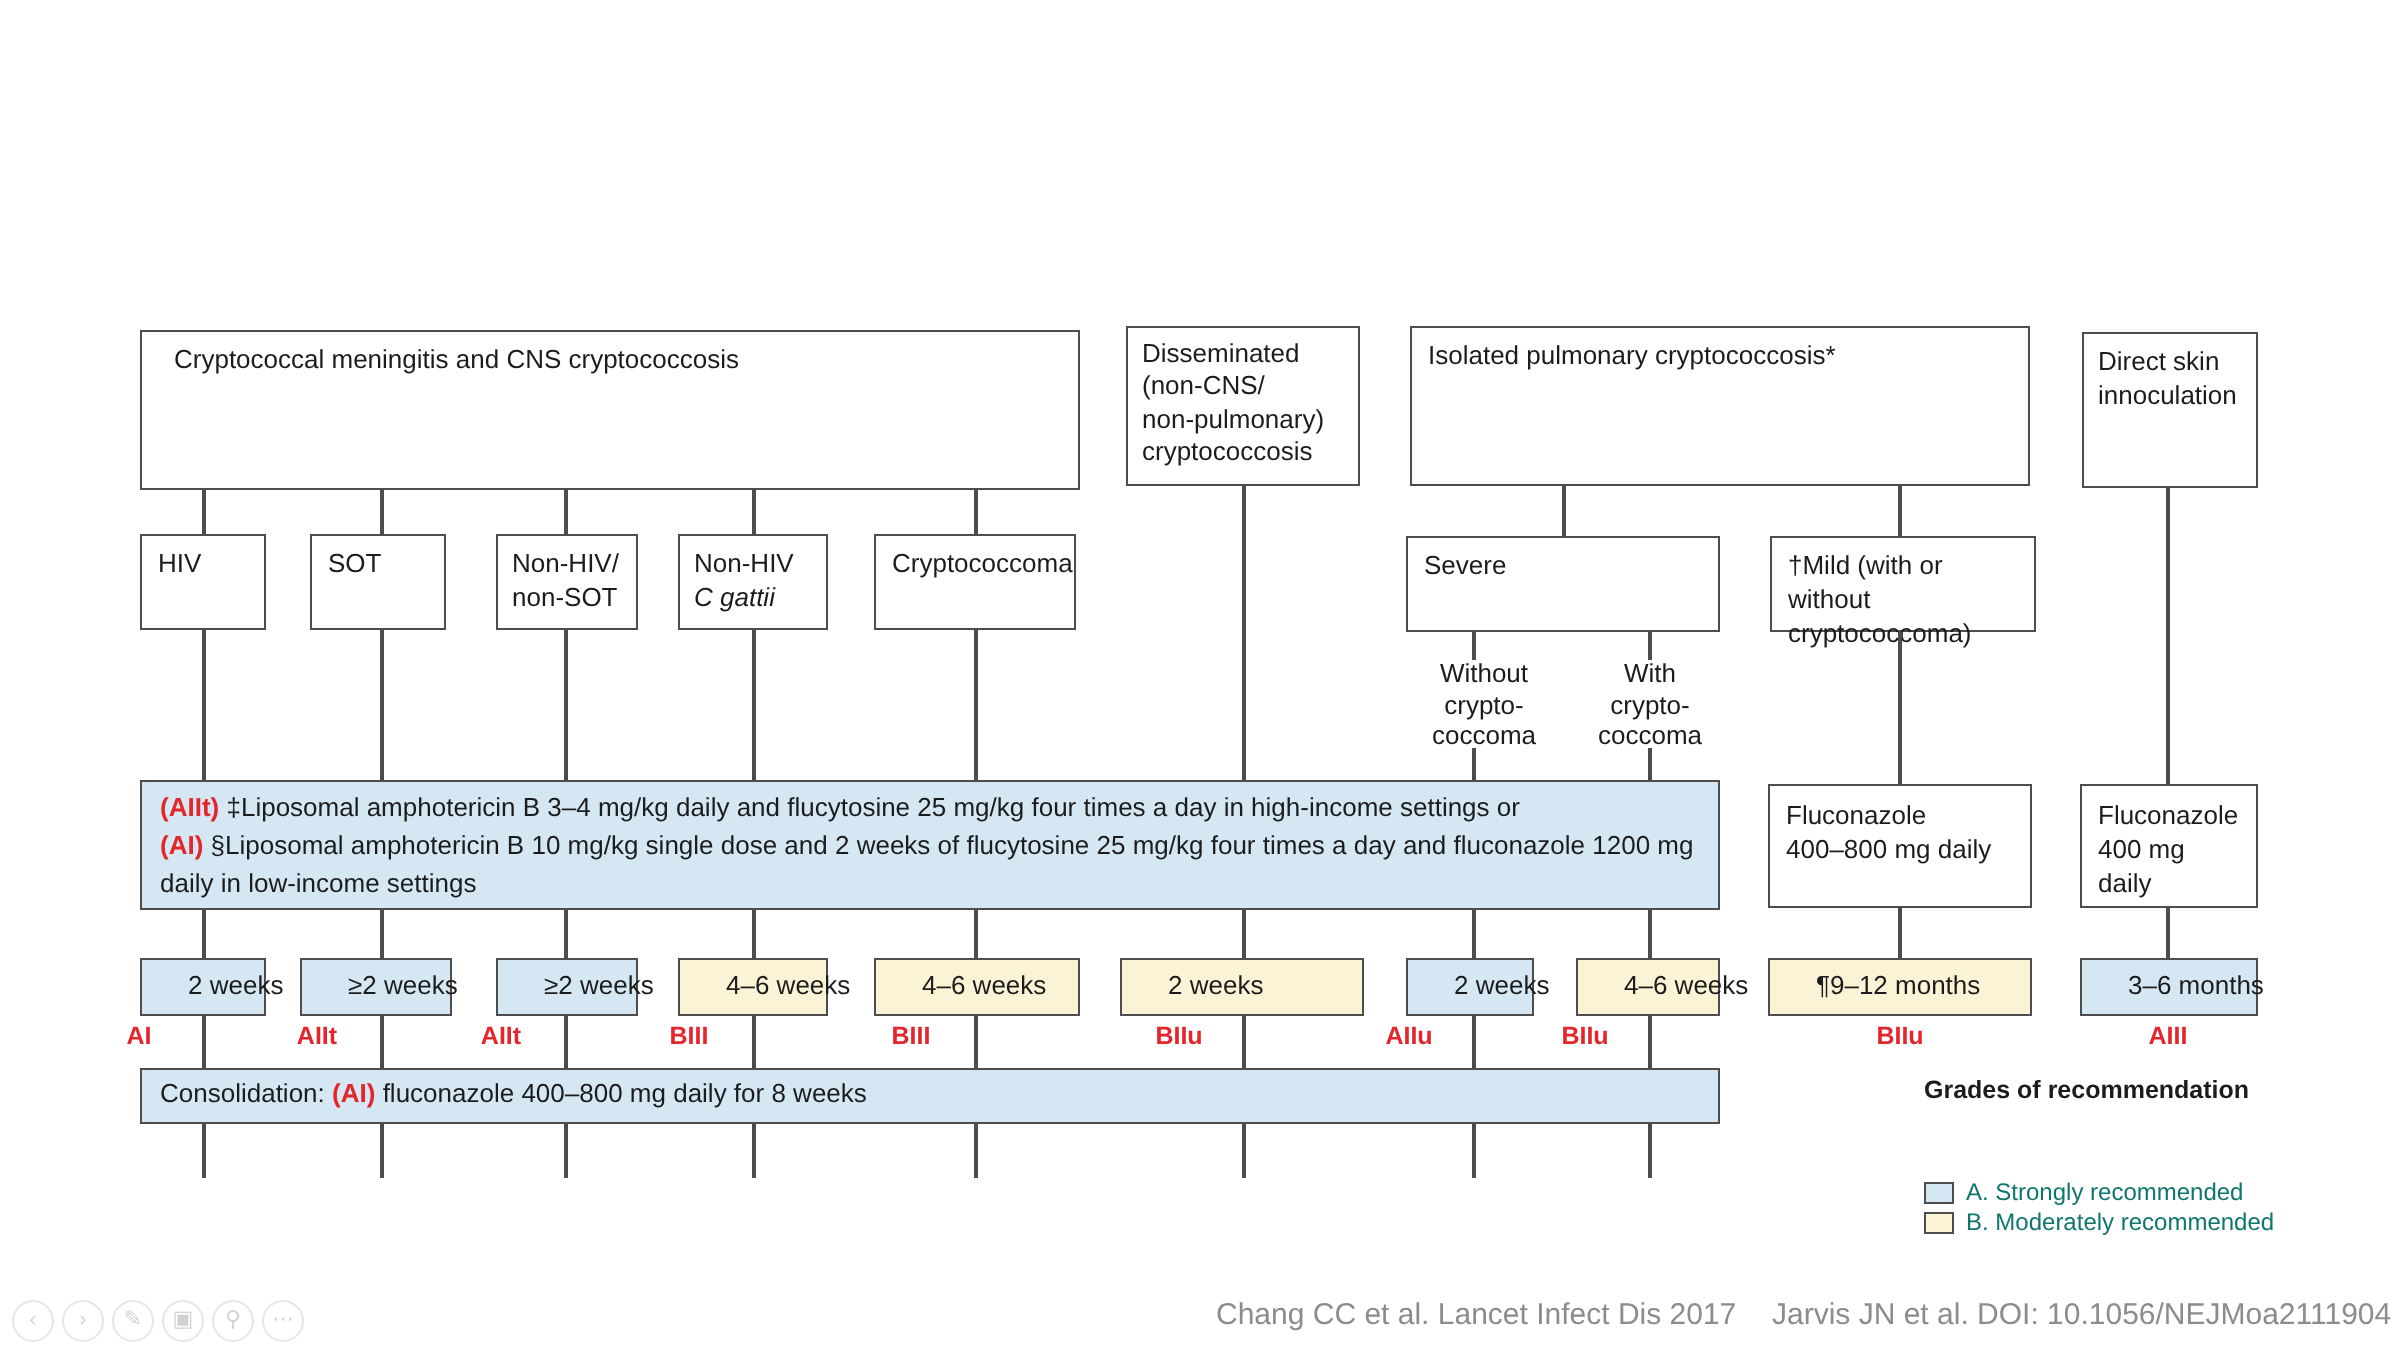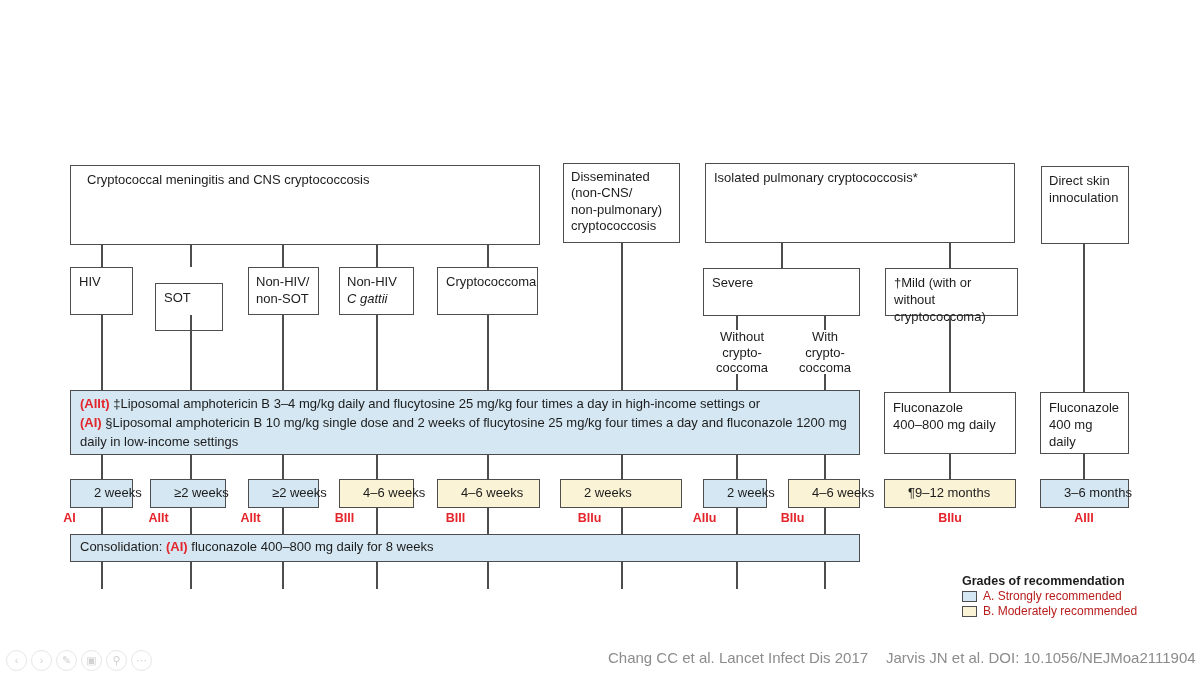--- a/index.html
+++ b/index.html
@@ -13,21 +13,21 @@
   .fill-yellow{background:var(--yellow,#fbf3d5);}
   .vl{position:absolute;width:1.5px;background:var(--line,#4d4d4d);}
   .dur{white-space:nowrap;padding:5px 0 0 23px;}
   .grade{position:absolute;font-size:12.5px;font-weight:bold;color:var(--red,#e4262c);}
   .ra{text-align:center;} .ca{text-align:center;}
   .red{color:var(--red,#e4262c);font-weight:bold;}
   .branch{position:absolute;font-size:13px;line-height:1.2;text-align:center;white-space:pre-line;}
   .treat{white-space:normal;line-height:1.45;padding:4px 9px;}
   .bar{white-space:normal;line-height:24px;padding:0 0 0 9px;}
   .legend-title{position:absolute;font-size:12.5px;font-weight:bold;color:#1c1c1c;}
-  .legend-item{position:absolute;font-size:12px;display:flex;align-items:center;gap:6px;color:#b91c1c;}
+  .legend-item{position:absolute;font-size:12px;display:flex;align-items:center;gap:6px;color:#0f766e;}
   .swatch{width:15px;height:11px;border:1.2px solid var(--line,#4d4d4d);box-sizing:border-box;}
   .footer{position:absolute;top:649px;font-size:15px;color:#8c8c8c;white-space:nowrap;}
   .ctrl{position:absolute;top:650px;width:21px;height:21px;border:1px solid #e6e6e6;border-radius:50%;
         color:#d2d2d2;font-size:11px;line-height:19px;text-align:center;box-sizing:border-box;background:#fff;}
 </style>
 </head>
 <body>
 
 <div class="slide">
 
@@ -35,21 +35,21 @@
   <div class="box" style="left:70px;top:165px;width:470px;height:80px;padding-left:16px;">Cryptococcal meningitis and CNS cryptococcosis</div>
   <div class="box" style="left:563px;top:163px;width:117px;height:80px;padding:5px 7px;line-height:1.25;">Disseminated
 (non-CNS/
 non-pulmonary)
 cryptococcosis</div>
   <div class="box" style="left:1041px;top:166px;width:88px;height:78px;padding:6px 7px;">Direct skin
 innoculation</div>
   <div class="box" style="left:705px;top:163px;width:310px;height:80px;">Isolated pulmonary cryptococcosis*</div>
 
   <div class="box" style="left:70px;top:267px;width:63px;height:48px;">HIV</div>
-  <div class="box" style="left:155px;top:267px;width:68px;height:48px;margin-top:16px;">SOT</div>
+  <div class="box" style="left:155px;top:267px;width:68px;height:48px;">SOT</div>
   <div class="box" style="left:248px;top:267px;width:71px;height:48px;padding:6px 7px;">Non-HIV/
 non-SOT</div>
   <div class="box" style="left:339px;top:267px;width:75px;height:48px;padding:6px 7px;white-space:normal;"><span>Non-HIV</span><br><i>C gattii</i></div>
   <div class="box" style="left:437px;top:267px;width:101px;height:48px;">Cryptococcoma</div>
   <div class="box" style="left:703px;top:268px;width:157px;height:48px;">Severe</div>
   <div class="box" style="left:885px;top:268px;width:133px;height:48px;white-space:normal;">†Mild (with or without cryptococcoma)</div>
 
   <div class="branch" style="left:702px;top:329px;width:80px;">Without
 crypto-
 coccoma</div>
@@ -140,21 +140,21 @@
 
   <div class="vl" style="left:101px;top:562px;height:27px;"></div>
   <div class="vl" style="left:190px;top:562px;height:27px;"></div>
   <div class="vl" style="left:282px;top:562px;height:27px;"></div>
   <div class="vl" style="left:376px;top:562px;height:27px;"></div>
   <div class="vl" style="left:487px;top:562px;height:27px;"></div>
   <div class="vl" style="left:621px;top:562px;height:27px;"></div>
   <div class="vl" style="left:736px;top:562px;height:27px;"></div>
   <div class="vl" style="left:824px;top:562px;height:27px;"></div>
 
-  <div class="legend-title" style="left:962px;top:574px;">Grades of recommendation</div>
+  <div class="legend-title" style="left:962px;top:538px;">Grades of recommendation</div>
   <div class="legend-item" style="left:962px;top:589px;">
     <span class="swatch fill-blue"></span>
     <span>A. Strongly recommended</span>
   </div>
   <div class="legend-item" style="left:962px;top:604px;">
     <span class="swatch fill-yellow"></span>
     <span>B. Moderately recommended</span>
   </div>
 
   <div class="footer" style="left:608px;">Chang CC et al. Lancet Infect Dis 2017</div>

